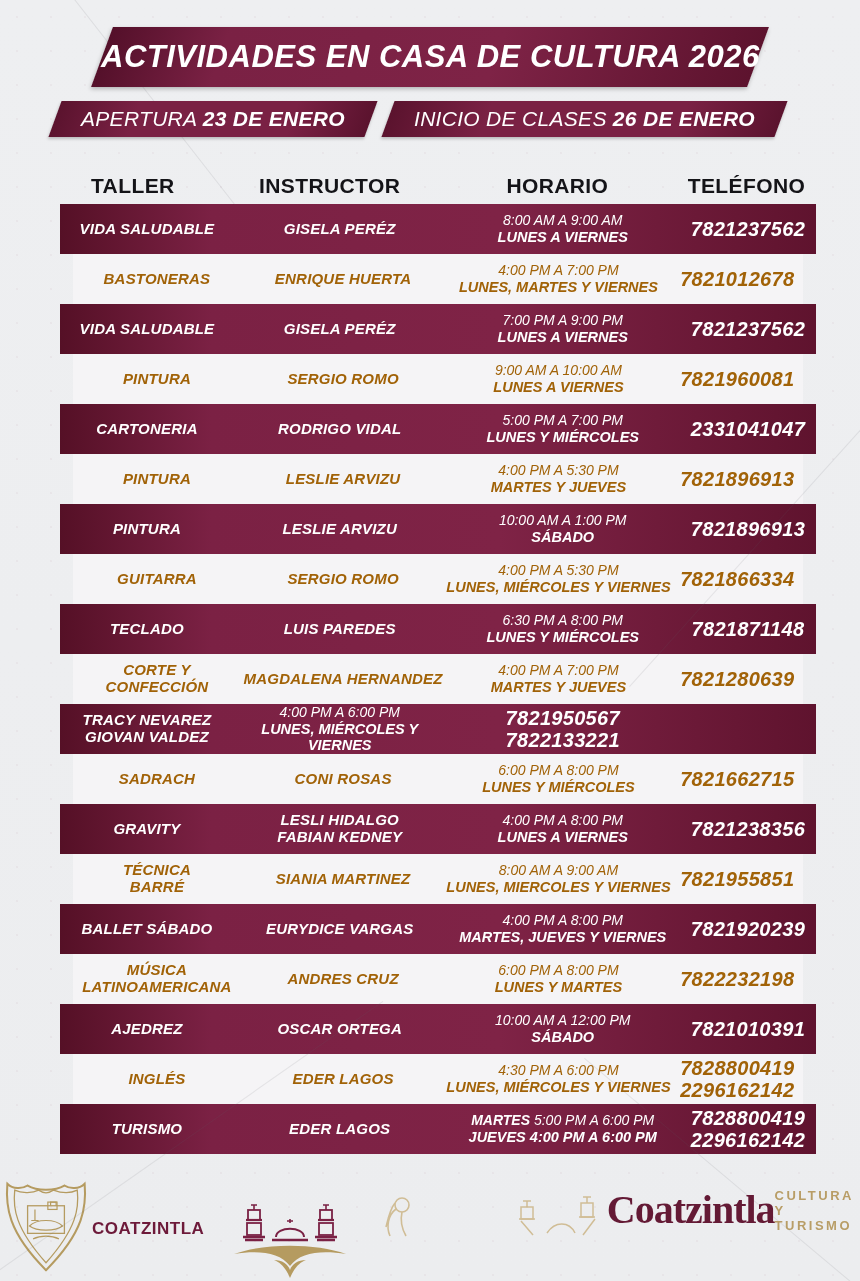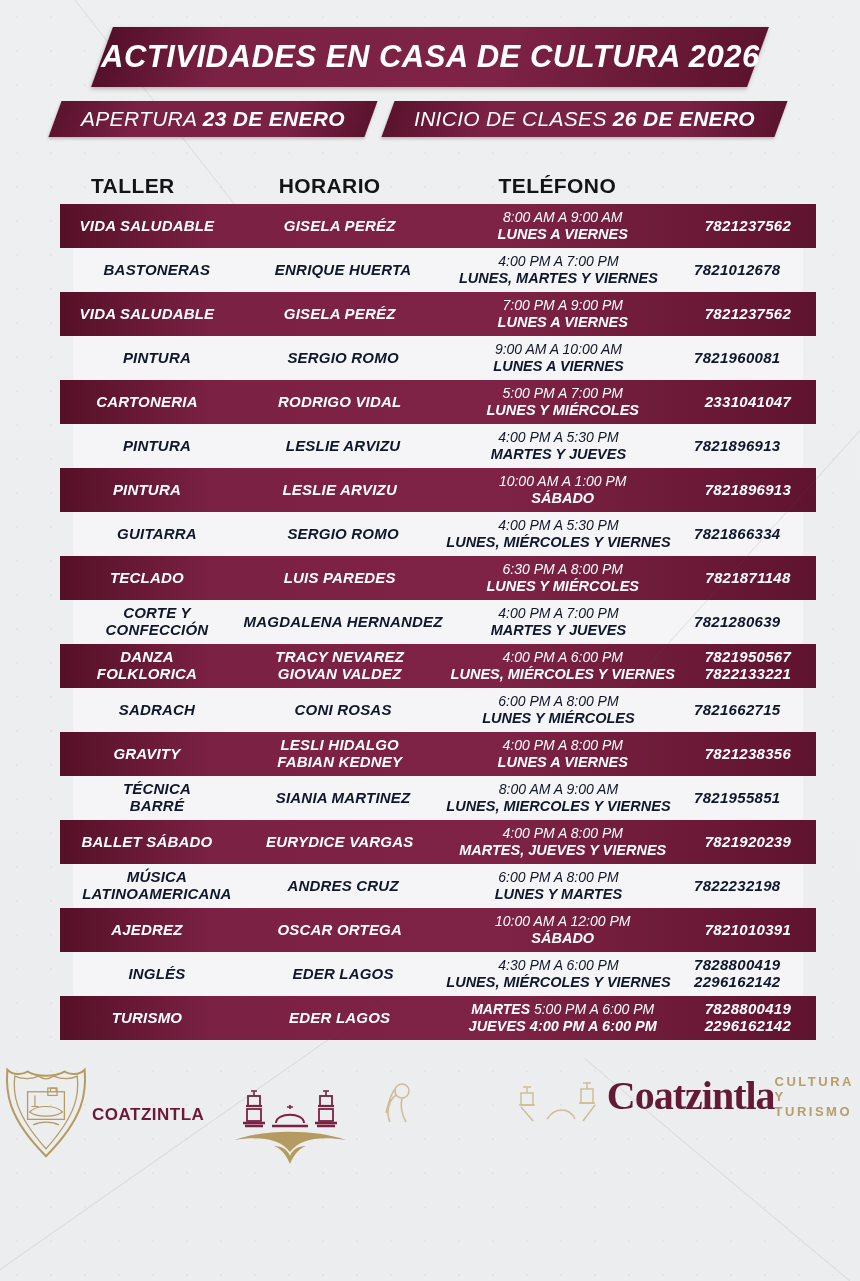--- a/index.html
+++ b/index.html
@@ -61,34 +61,34 @@
     align-items:center;
   }
   .thead .th{
     text-align:center;font-weight:800;font-size:21px;color:#141418;
     letter-spacing:0.4px;
     margin-top:20px;
   }
   .rows{width:772px;margin:0 auto;}
   .row{
     display:grid;grid-template-columns:23% 28% 31% 18%;
-    align-items:center;height:44px;box-sizing:border-box;margin-left:16px;
+    align-items:center;height:50px;box-sizing:border-box;margin-left:16px;
   }
   .row.dark{
     background:linear-gradient(90deg,#551026 0%,#7b2144 20%,#7f2346 58%,#5f132e 100%);
     color:#ffffff;
   }
   .row.light{
-    background:#f5f4f6;color:#0f172a;
+    background:#f5f4f6;color:#a16207;
     border-left:13px solid transparent;border-right:13px solid transparent;
     background-clip:padding-box;
   }
   .cell{text-align:center;font-style:italic;line-height:1.12;}
   .cell.taller,.cell.instructor{font-weight:800;font-size:15px;white-space:pre-line;letter-spacing:0.2px;}
-  .cell.telefono{font-weight:800;font-size:15px;white-space:pre-line;letter-spacing:0.3px;}
+  .cell.telefono{font-weight:800;font-size:20px;white-space:pre-line;letter-spacing:0.3px;}
   .cell.horario{font-size:14px;}
   .h-line1{font-weight:500;font-size:14px;}
   .h-line2{font-weight:800;font-size:14.5px;}
   .h-line1 b,.h-line2 b{font-weight:700;}
   .h-line1:empty,.h-line2:empty{display:none;}
 
   
   .footer{
     margin-top:24px;display:flex;justify-content:center;align-items:flex-start;gap:26px;
   }
@@ -122,20 +122,21 @@
     <div class="sub-banner">
       <span class="t"><span>APERTURA </span><b>23 DE ENERO</b></span>
     </div>
     <div class="sub-banner">
       <span class="t"><span>INICIO DE CLASES </span><b>26 DE ENERO</b></span>
     </div>
   </div>
 
   <div class="thead">
     <div class="th">TALLER</div>
+    <div class="th">INSTRUCTOR</div>
     <div class="th">HORARIO</div>
     <div class="th">TELÉFONO</div>
   </div>
 
   <div class="rows" id="rows-container">
     <div class="row dark">
       <div class="cell taller">VIDA SALUDABLE</div>
       <div class="cell instructor">GISELA PERÉZ</div>
       <div class="cell horario">
         <div class="h-line1"><b></b><span>8:00 AM A 9:00 AM</span></div>
@@ -229,22 +230,20 @@
 CONFECCIÓN</div>
       <div class="cell instructor">MAGDALENA HERNANDEZ</div>
       <div class="cell horario">
         <div class="h-line1"><b></b><span>4:00 PM A 7:00 PM</span></div>
         <div class="h-line2"><b>MARTES Y JUEVES</b><span></span></div>
       </div>
       <div class="cell telefono">7821280639</div>
     </div>
 
     <div class="row dark">
-      <div class="cell taller">DANZA
-FOLKLORICA</div>
       <div class="cell instructor">TRACY NEVAREZ
 GIOVAN VALDEZ</div>
       <div class="cell horario">
         <div class="h-line1"><b></b><span>4:00 PM A 6:00 PM</span></div>
         <div class="h-line2"><b>LUNES, MIÉRCOLES Y VIERNES</b><span></span></div>
       </div>
       <div class="cell telefono">7821950567
 7822133221</div>
     </div>
 

